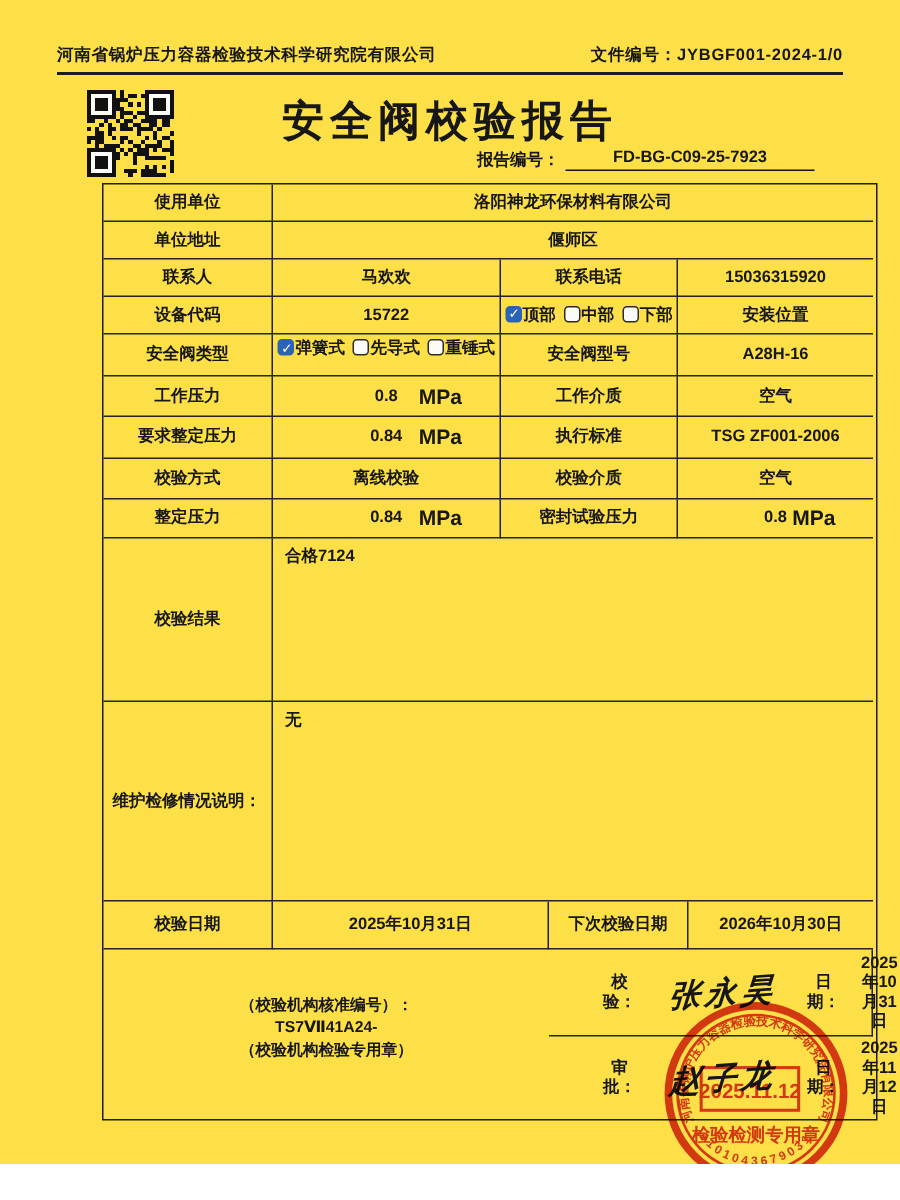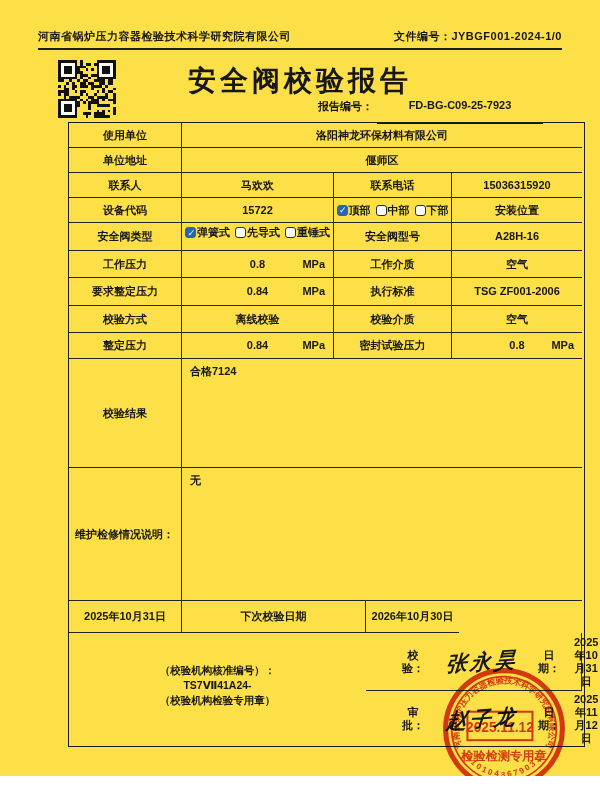--- a/index.html
+++ b/index.html
@@ -7,35 +7,35 @@
         font-family:"Liberation Sans","DejaVu Sans",sans-serif;color:#171717;}
   
   .doc-header{position:absolute;left:38px;right:38px;top:29px;display:flex;
               justify-content:space-between;font-size:11px;font-weight:700;letter-spacing:.5px;}
   .header-rule{position:absolute;left:38px;right:38px;top:48px;border-top:2px solid #1c1c1c;}
   .qr{position:absolute;left:55px;top:60px;width:64px;height:58px;}
   .title{position:absolute;left:0;right:0;top:62px;text-align:center;
          font-size:28px;font-weight:700;letter-spacing:4px;}
   .report-no{position:absolute;left:318px;top:99px;font-size:11px;font-weight:700;display:flex;}
   .rn-value{display:inline-block;min-width:158px;text-align:center;border-bottom:1.6px solid #161616;
-            padding:0 4px 12px 4px;margin-left:4px;}
+            padding:0 4px 2px 4px;margin-left:4px;}
   
   .tbl{position:absolute;left:40px;top:122px;width:515px;border:1.7px solid #1d1d1d;box-sizing:content-box;background:transparent;margin-left:28px;}
   .row{display:grid;}
   .gA{grid-template-columns:113px 152px 118px 130px;}
   .gB{grid-template-columns:113px 184px 93px 123px;}
   .gC{grid-template-columns:297px 216px;}
   .c{border-right:1.4px solid #242424;border-bottom:1.4px solid #242424;box-sizing:border-box;
      display:flex;align-items:center;justify-content:center;font-size:11px;font-weight:700;
      position:relative;text-align:center;line-height:13px;padding:1px 2px;}
   .row .c:last-child{border-right:none;}
   .nb{border-bottom:none!important;}
   .tl{align-items:flex-start!important;justify-content:flex-start!important;text-align:left!important;padding:6px 8px!important;}
   .lf{justify-content:flex-start!important;text-align:left!important;padding-left:6px!important;}
-  .unit{position:absolute;right:8px;font-size:11px;}
+  .unit{position:absolute;right:25px;font-size:14px;}
   .wrapcell{display:block!important;padding-top:3px!important;}
   
   .cb{white-space:nowrap;}
   .box{width:11px;height:11px;border:1.6px solid #2b2b2b;border-radius:3px;display:inline-block;
        vertical-align:-2px;margin:0 1px 0 5px;box-sizing:border-box;position:relative;background:#fbfbf8;}
   .cb:first-of-type .box{margin-left:0;}
   .box.checked{background:#2a63b8;border-color:#2a63b8;}
   .box.checked::after{content:"✓";color:#fff;font-size:9px;font-weight:700;position:absolute;left:1.5px;top:-1.5px;}
   
   .sigline{display:flex;align-items:center;width:100%;padding-left:34px;box-sizing:border-box;}
@@ -296,20 +296,21 @@
       <div class="c">校验结果</div>
       <div class="c tl" style="grid-column:2/5">合格7124</div>
     </div>
 
     <div class="row gA" style="height:133px">
       <div class="c lf">维护检修情况说明：</div>
       <div class="c tl" style="grid-column:2/5">无</div>
     </div>
 
     <div class="row gB" style="height:32px">
+      <div class="c">校验日期</div>
       <div class="c">2025年10月31日</div>
       <div class="c">下次校验日期</div>
       <div class="c">2026年10月30日</div>
     </div>
 
     <div class="row gC" style="grid-template-rows:58px 55px">
       <div class="c">
         <div class="sigline">
           <span>校验：</span>
           <span class="sig">张永昊</span>

